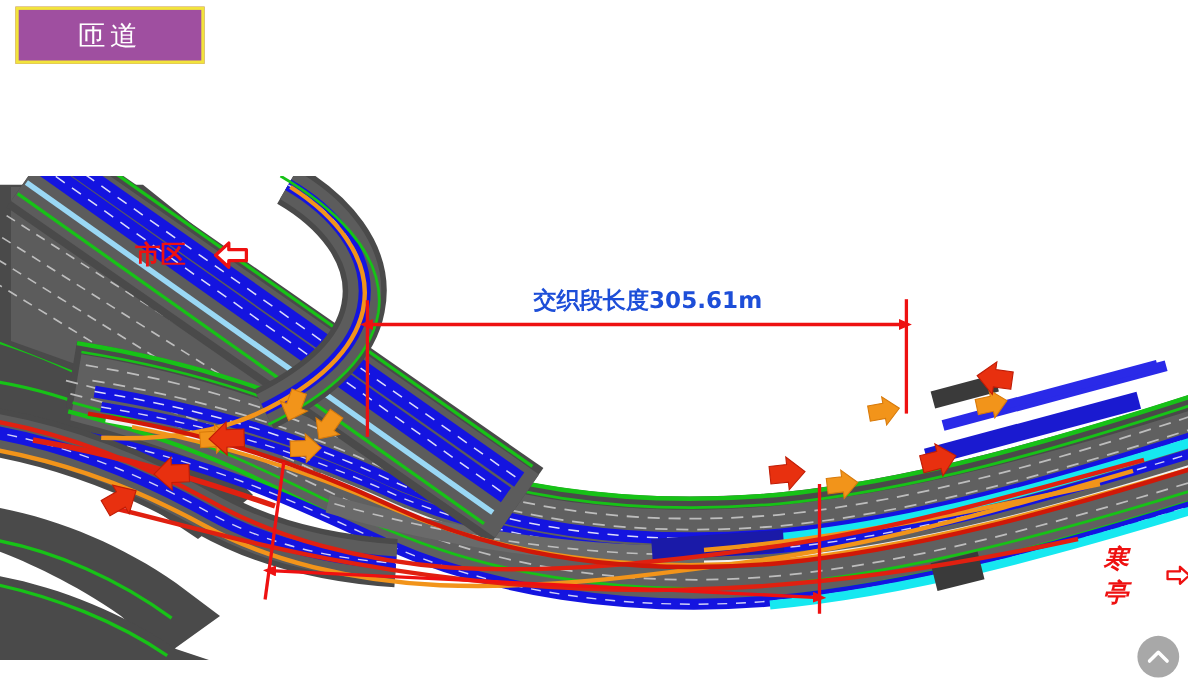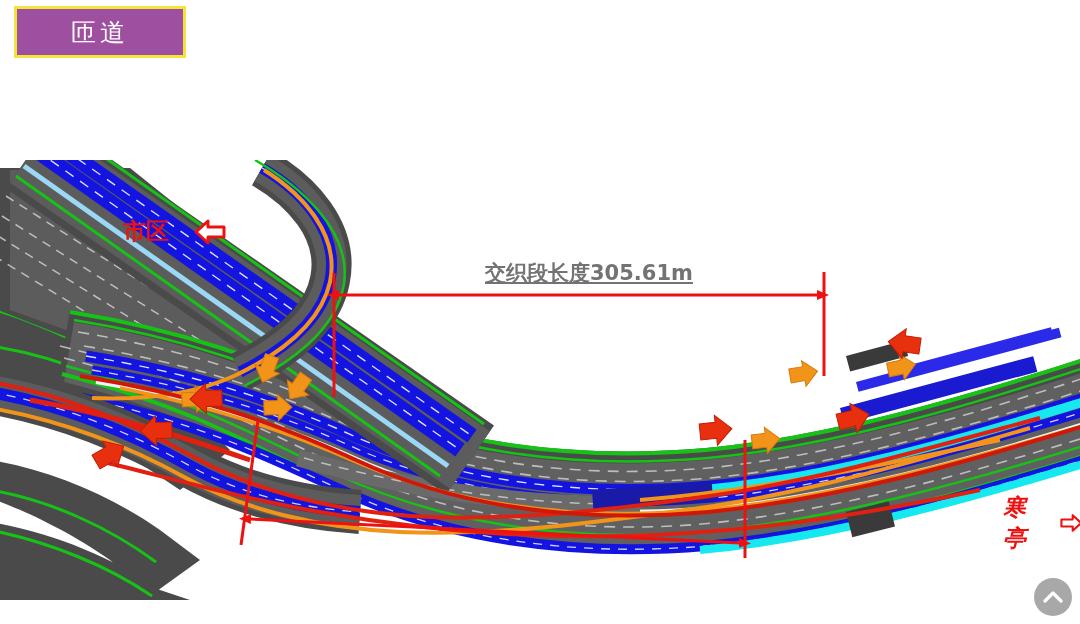--- a/index.html
+++ b/index.html
@@ -34,24 +34,23 @@
     letter-spacing:0px;white-space:nowrap;
     font-family:"DejaVu Sans","Liberation Sans",sans-serif;
   }
 
   
   .diagram{position:absolute;left:0;top:160px;width:1080px;height:440px;}
   .diagram svg{display:block;}
 
   
   .ann{
-    position:absolute;color:#737373;font-weight:bold;
+    position:absolute;color:#1d4ed8;font-weight:bold;
     font-family:"DejaVu Sans","Liberation Sans",sans-serif;
     white-space:nowrap;
-    text-decoration:underline;
   }
   .ann-upper{left:485px;top:259px;font-size:21px;}
   .ann-lower{left:390px;top:538px;font-size:21px;}
 
   .dir-wrap{position:absolute;display:flex;align-items:center;gap:25px;margin-left:33px;}
   .dir-wrap .lbl{color:#ee1111;font-weight:bold;font-size:23px;
     font-family:"DejaVu Sans","Liberation Sans",sans-serif;}
 
   
   .to-top{

